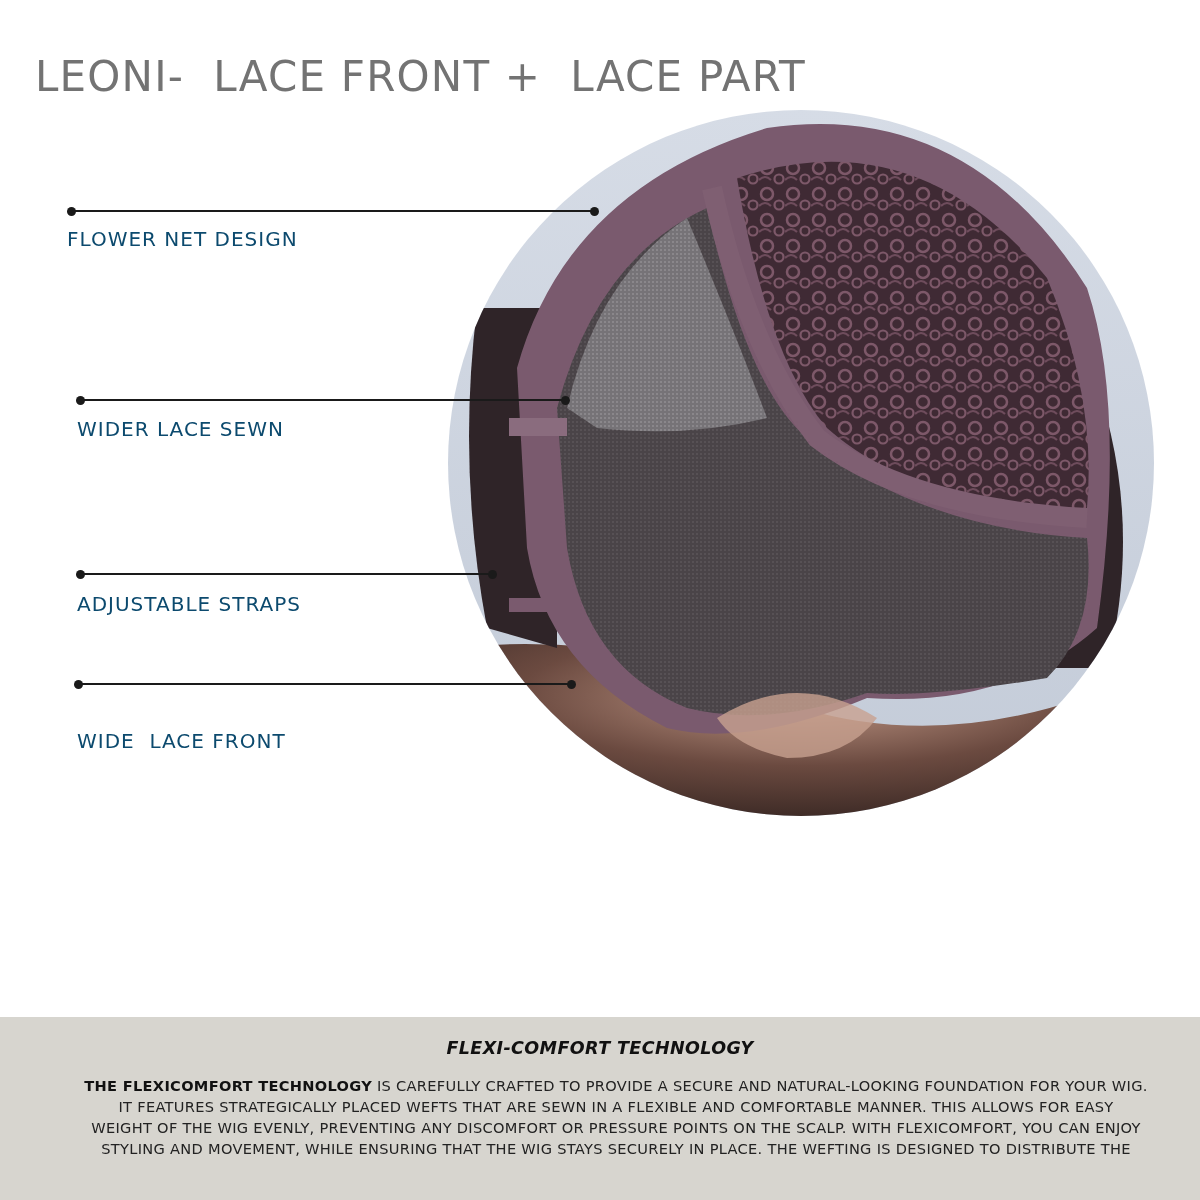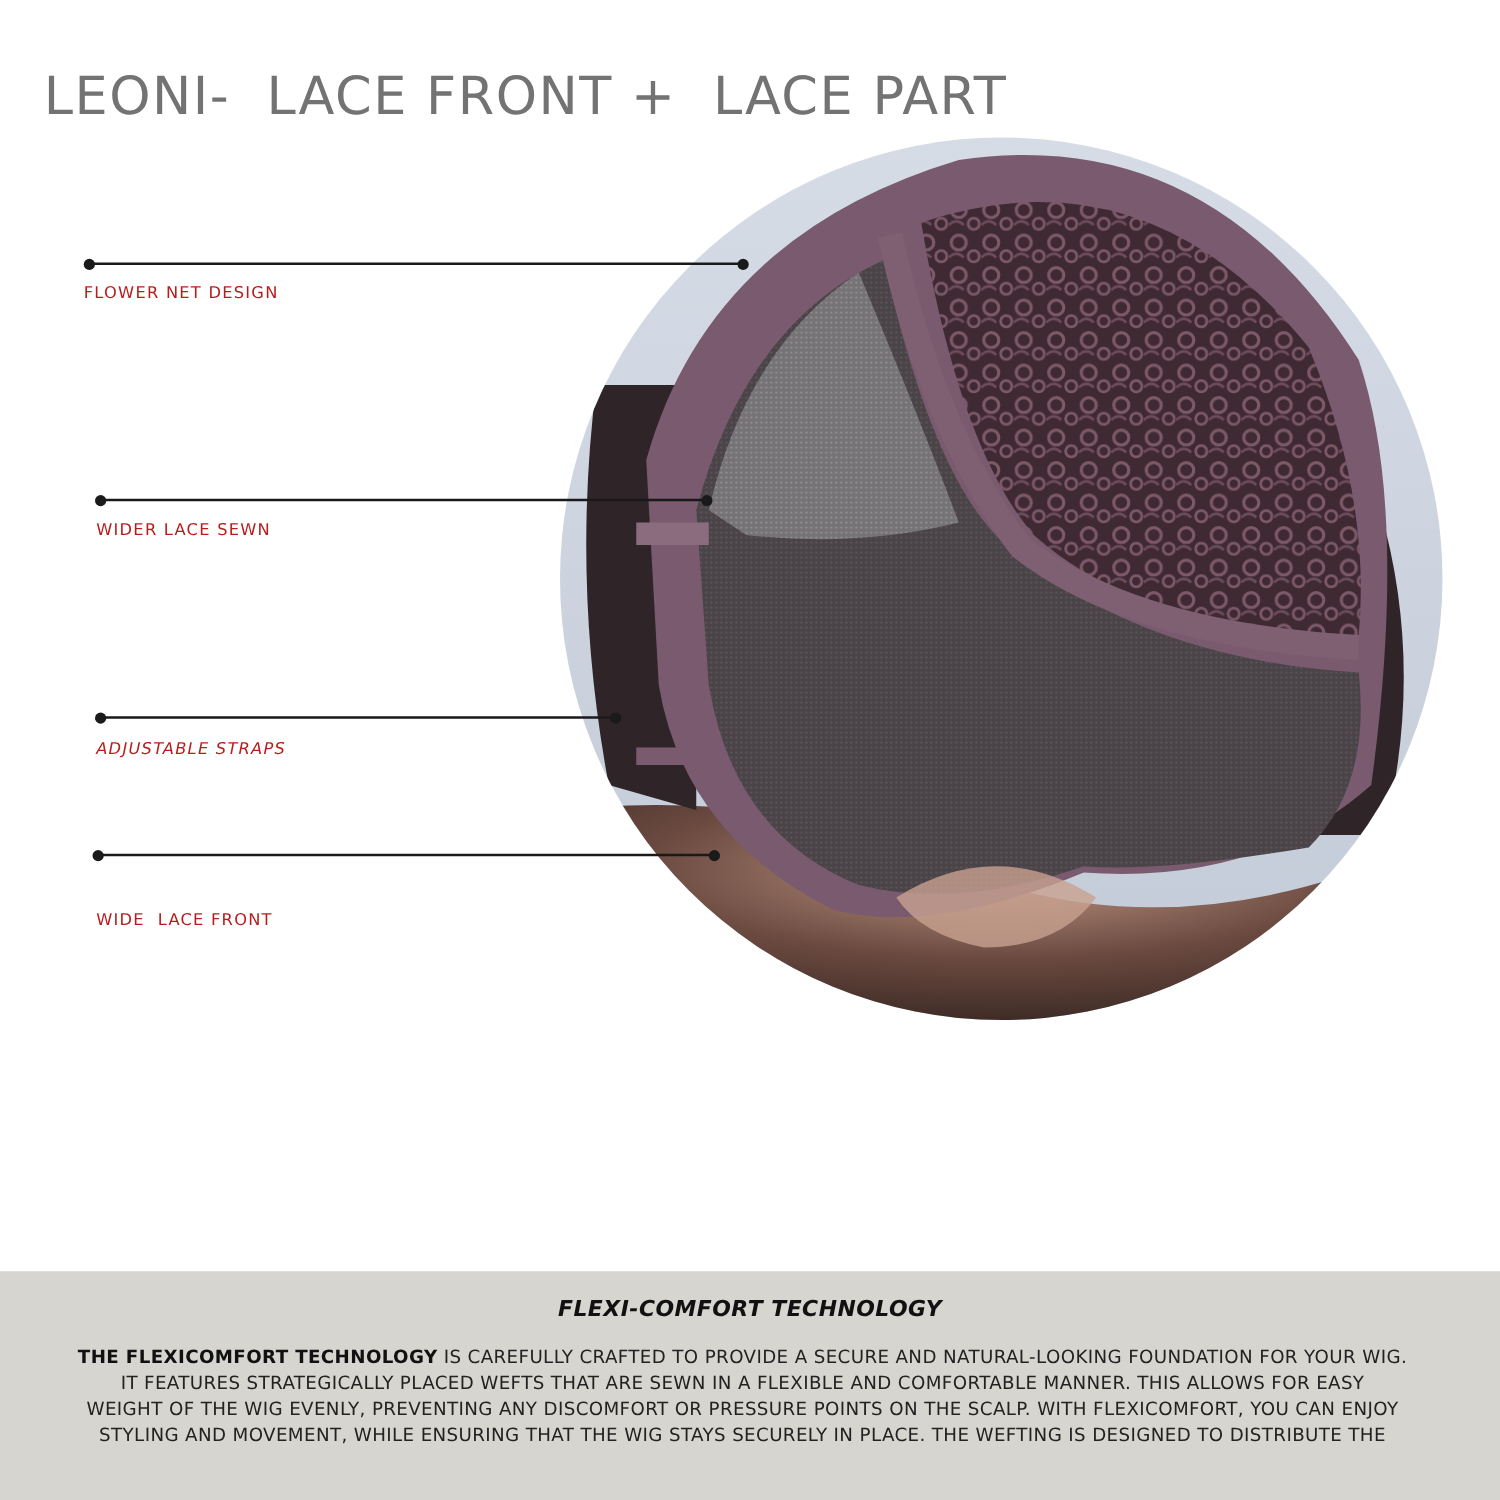--- a/index.html
+++ b/index.html
@@ -20,33 +20,33 @@
       position: absolute; left: 447px; top: 108px; width: 708px; height: 710px;
     }
     .callout { position: absolute; height: 2px; background: #1a1a1a; }
     .callout .dot {
       position: absolute; width: 9px; height: 9px; border-radius: 50%;
       background: #1a1a1a; top: -3.5px;
     }
     .callout .dot.l { left: -4px; }
     .callout .dot.r { right: -4px; }
     .label {
-      position: absolute; font-size: 13px; letter-spacing: 1px;
-      white-space: pre; color: #b91c1c;
+      position: absolute; font-size: 20px; letter-spacing: 1px;
+      white-space: pre; color: #0c4a6e;
     }
     .panel {
       position: absolute; left: 0; top: 1017px; width: 1200px; height: 183px;
       background: #d7d5cf;
     }
     .panel-title {
       position: absolute; left: 0; width: 1200px; top: 21px; text-align: center;
       font-size: 17.5px; font-weight: 700; font-style: italic; letter-spacing: 0.4px; color: #111;
     }
     .panel-body {
-      position: absolute; left: 24px; width: 1140px; top: 58px; text-align: center;
+      position: absolute; left: 46px; width: 1140px; top: 58px; text-align: center;
       font-size: 14.6px; line-height: 21px; letter-spacing: 0.3px; color: #222;
     }
     .panel-body .line { display: block; white-space: nowrap; }
     .panel-body b { font-weight: 700; color: #111; }
   </style>
 </head>
 <body>
 
 <div class="title">LEONI-  LACE FRONT +  LACE PART</div>
 
@@ -113,21 +113,21 @@
 <div class="callout" style="left:80px; top:399px; width:486px;">
   <span class="dot l"></span>
   <span class="dot r"></span>
 </div>
 <div class="label" style="left:77px; top:417px;">WIDER LACE SEWN</div>
 
 <div class="callout" style="left:80px; top:573px; width:413px;">
   <span class="dot l"></span>
   <span class="dot r"></span>
 </div>
-<div class="label" style="left:77px; top:592px;font-style:italic;">ADJUSTABLE STRAPS</div>
+<div class="label" style="left:77px; top:592px;">ADJUSTABLE STRAPS</div>
 
 <div class="callout" style="left:78px; top:683px; width:494px;">
   <span class="dot l"></span>
   <span class="dot r"></span>
 </div>
 <div class="label" style="left:77px; top:702px;margin-top:27px;">WIDE  LACE FRONT</div>
 
 <div class="panel">
   <div class="panel-title">FLEXI-COMFORT TECHNOLOGY</div>
   <div class="panel-body">

